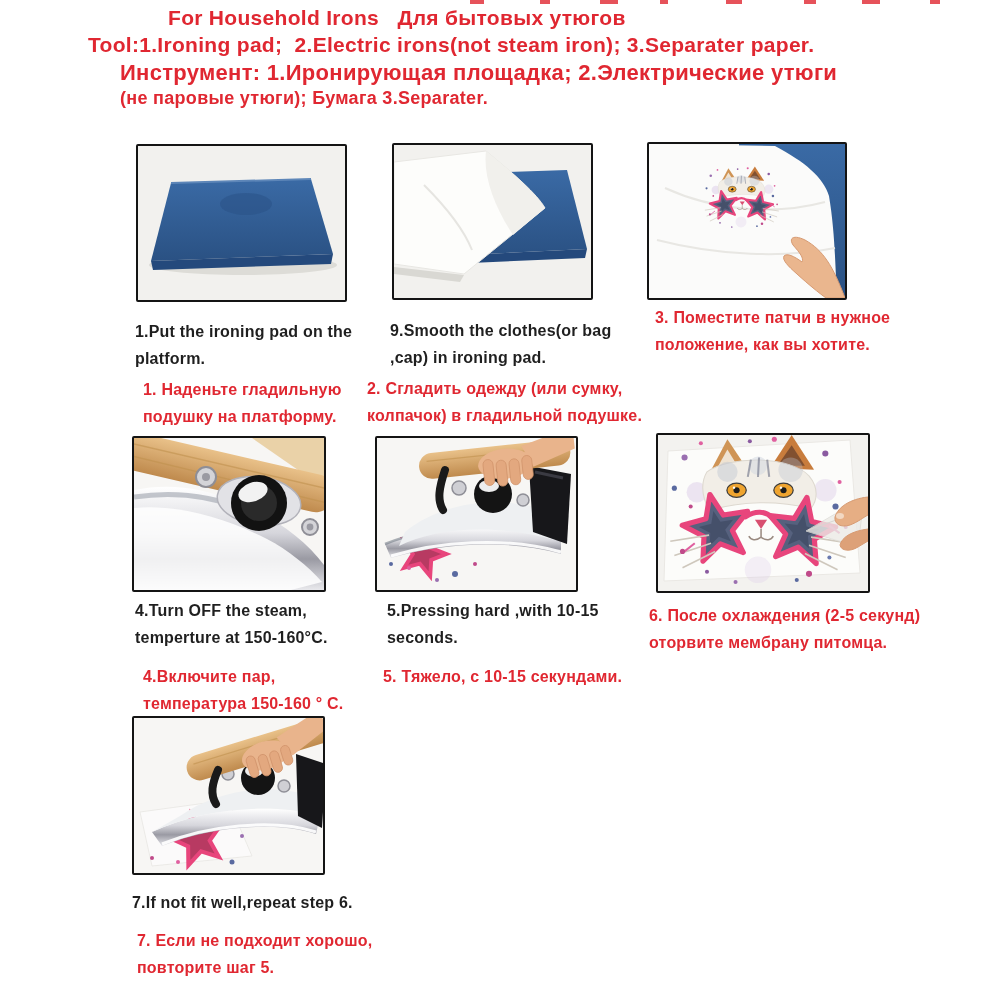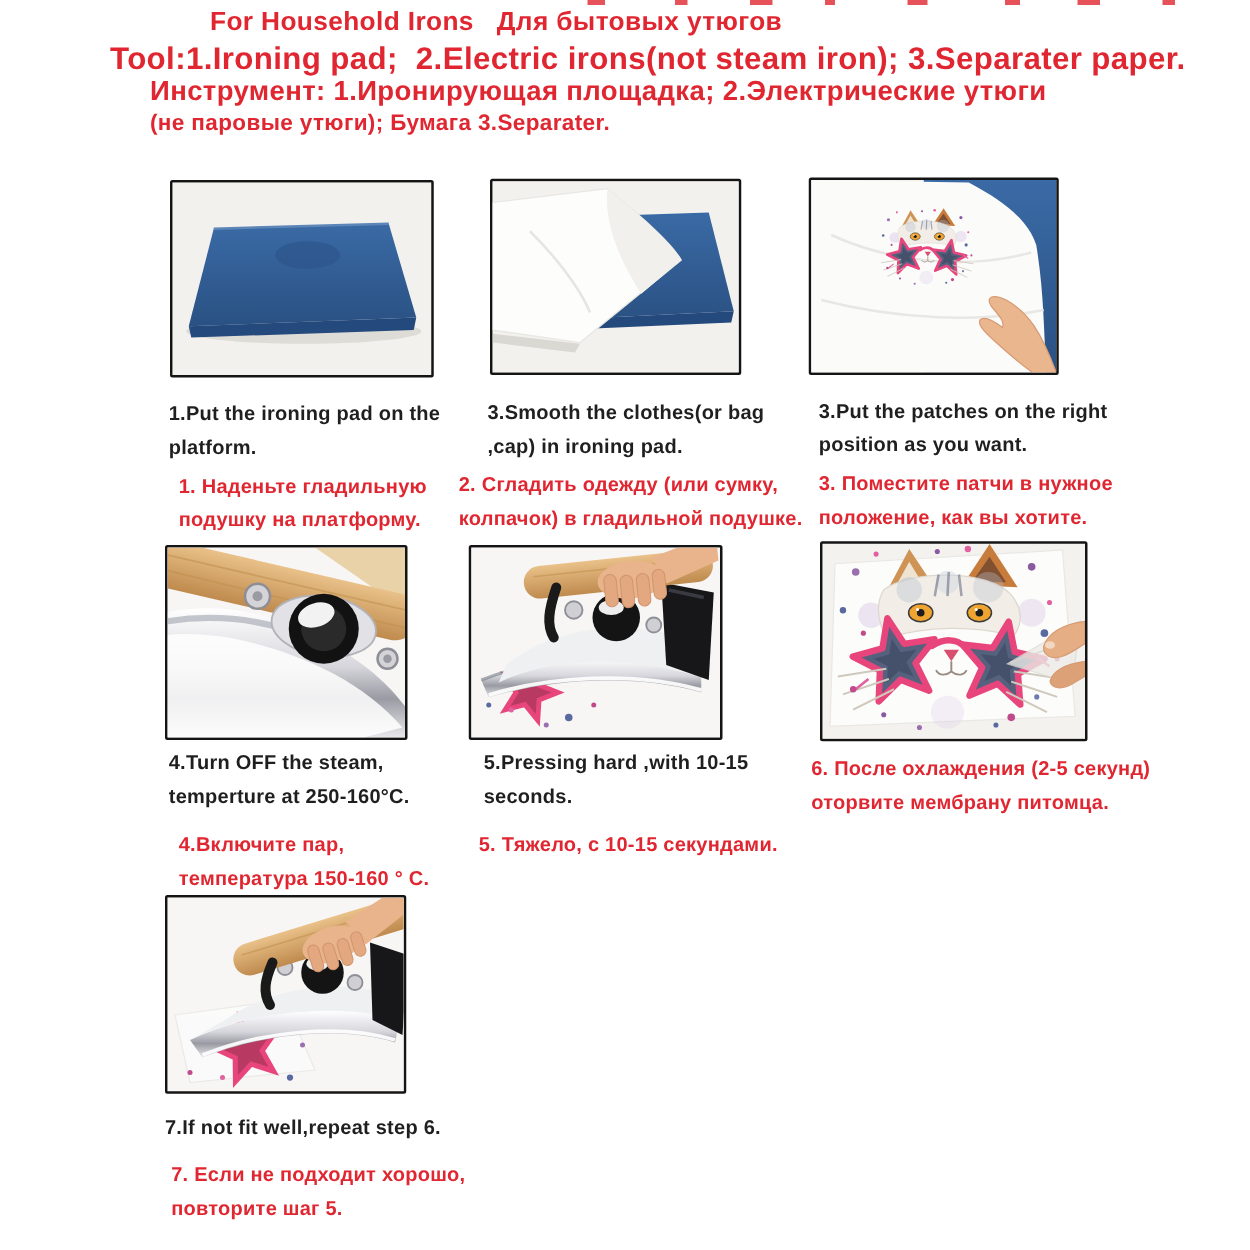--- a/index.html
+++ b/index.html
@@ -2,21 +2,21 @@
 <html><head>
 <meta charset="utf-8">
 <style>
   :root{ --red:#e02731; --ink:#1f1f1f; }
   html,body{margin:0;padding:0;background:#fff;}
   .canvas{position:relative;width:1000px;height:1000px;background:#fff;overflow:hidden;
           font-family:"Liberation Sans",sans-serif;font-weight:bold;}
   
   .hl{position:absolute;color:var(--red);white-space:pre;letter-spacing:.3px;}
   .hl1{left:168px;top:6px;font-size:21px;}
-  .hl2{left:88px;top:33px;font-size:25px;}
+  .hl2{left:88px;top:33px;font-size:21px;}
   .hl3{left:120px;top:60px;font-size:22px;}
   .hl4{left:120px;top:88px;font-size:18px;}
   
   .rem{position:absolute;top:0;height:4px;background:var(--red);opacity:.8;}
   
   .step{position:absolute;width:330px;}
   .step figure{margin:0;border:2px solid #141414;border-radius:2px;background:#f6f5f2;
                box-sizing:border-box;overflow:hidden;}
   .step figure svg{display:block;width:100%;height:100%;}
   .en,.ru{margin:0;font-size:16px;line-height:27px;font-weight:bold;
@@ -150,39 +150,37 @@
       <svg viewBox="0 0 197 153" preserveAspectRatio="none">
         <rect width="197" height="153" fill="#f2f1ee"></rect>
         <path d="M51,29 L173,25 L193,104 L29,112 Z" fill="url(#padGrad)"></path>
         <path d="M29,112 L193,104 L191,113 L31,120 Z" fill="#24497c"></path>
         <path d="M0,122 L70,130 L66,137 L0,129 Z" fill="#d9d8d3"></path>
         <path d="M0,17 L92,6 C120,29 143,49 151,63 L70,129 L0,119 Z" fill="#fdfdfb" stroke="#e8e7e3" stroke-width="1"></path>
         <path d="M92,6 C120,29 143,49 151,63 L119,90 C100,61 89,31 92,6 Z" fill="#f1f0ec"></path>
         <path d="M30,40 C50,60 70,85 78,105" stroke="#e6e5e1" stroke-width="2" fill="none"></path>
       </svg>
     </figure>
-    <p class="en">3.Smooth the clothes(or bag
+    <p class="en">9.Smooth the clothes(or bag
 ,cap) in ironing pad.</p>
     <p class="ru">2. Сгладить одежду (или сумку,
 колпачок) в гладильной подушке.</p>
   </section>
 
   <section class="step s3">
     <figure>
       <svg viewBox="0 0 196 154" preserveAspectRatio="none">
         <rect width="196" height="154" fill="#f4f3f1"></rect>
         <rect x="90" y="0" width="106" height="154" fill="url(#padGrad)"></rect>
         <path d="M0,0 L126,2 C156,18 174,33 180,52 C186,88 186,118 188,154 L0,154 Z" fill="#fbfbfa"></path>
         <path d="M16,44 C64,66 124,72 176,58 M8,96 C70,112 136,114 186,104" stroke="#e8e7e3" stroke-width="2" fill="none"></path>
         <use href="#cat-patch" transform="translate(50,20) scale(0.42)"></use>
         <path d="M196,154 C184,122 174,106 156,96 C146,91 139,93 144,101 C151,109 155,114 153,118 C145,112 138,109 135,112 C133,116 139,122 148,130 C159,140 170,149 177,154 Z" fill="#eab68e" stroke="#d79b73" stroke-width="1"></path>
       </svg>
     </figure>
-    <p class="en">3.Put the patches on the right
-position as you want.</p>
     <p class="ru">3. Поместите патчи в нужное
 положение, как вы хотите.</p>
   </section>
 
   <section class="step s4">
     <figure>
       <svg viewBox="0 0 190 152" preserveAspectRatio="none">
         <rect width="190" height="152" fill="#f7f6f4"></rect>
         <path d="M118,0 L190,0 L190,50 Z" fill="#ead2a8"></path>
         <g transform="rotate(13 0 4)">
@@ -196,21 +194,21 @@
         <circle cx="125" cy="65" r="28" fill="#121212"></circle>
         <circle cx="125" cy="65" r="18" fill="#2a2a2a"></circle>
         <ellipse cx="119" cy="54" rx="15" ry="9.5" fill="#f2f2f2" transform="rotate(-18 119 54)"></ellipse>
         <circle cx="72" cy="39" r="10" fill="#d4d4d8" stroke="#8e8e96" stroke-width="2"></circle>
           <circle cx="72" cy="39" r="4" fill="#9a9aa2"></circle>
         <circle cx="176" cy="89" r="8" fill="#d4d4d8" stroke="#8e8e96" stroke-width="2"></circle>
           <circle cx="176" cy="89" r="3.4" fill="#9a9aa2"></circle>
       </svg>
     </figure>
     <p class="en">4.Turn OFF the steam,
-temperture at 250-160°C.</p>
+temperture at 150-160°C.</p>
     <p class="ru">4.Включите пар,
 температура 150-160 ° C.</p>
   </section>
 
   <section class="step s5">
     <figure>
       <svg viewBox="0 0 199 152" preserveAspectRatio="none">
         <rect width="199" height="152" fill="#f7f6f4"></rect>
         <use href="#star5" transform="translate(46,116) rotate(18) scale(0.78)" fill="#b83a62" stroke="#e8457c" stroke-width="5"></use>
         <circle cx="18" cy="106" r="2.5" fill="#8a5aa0"></circle>

